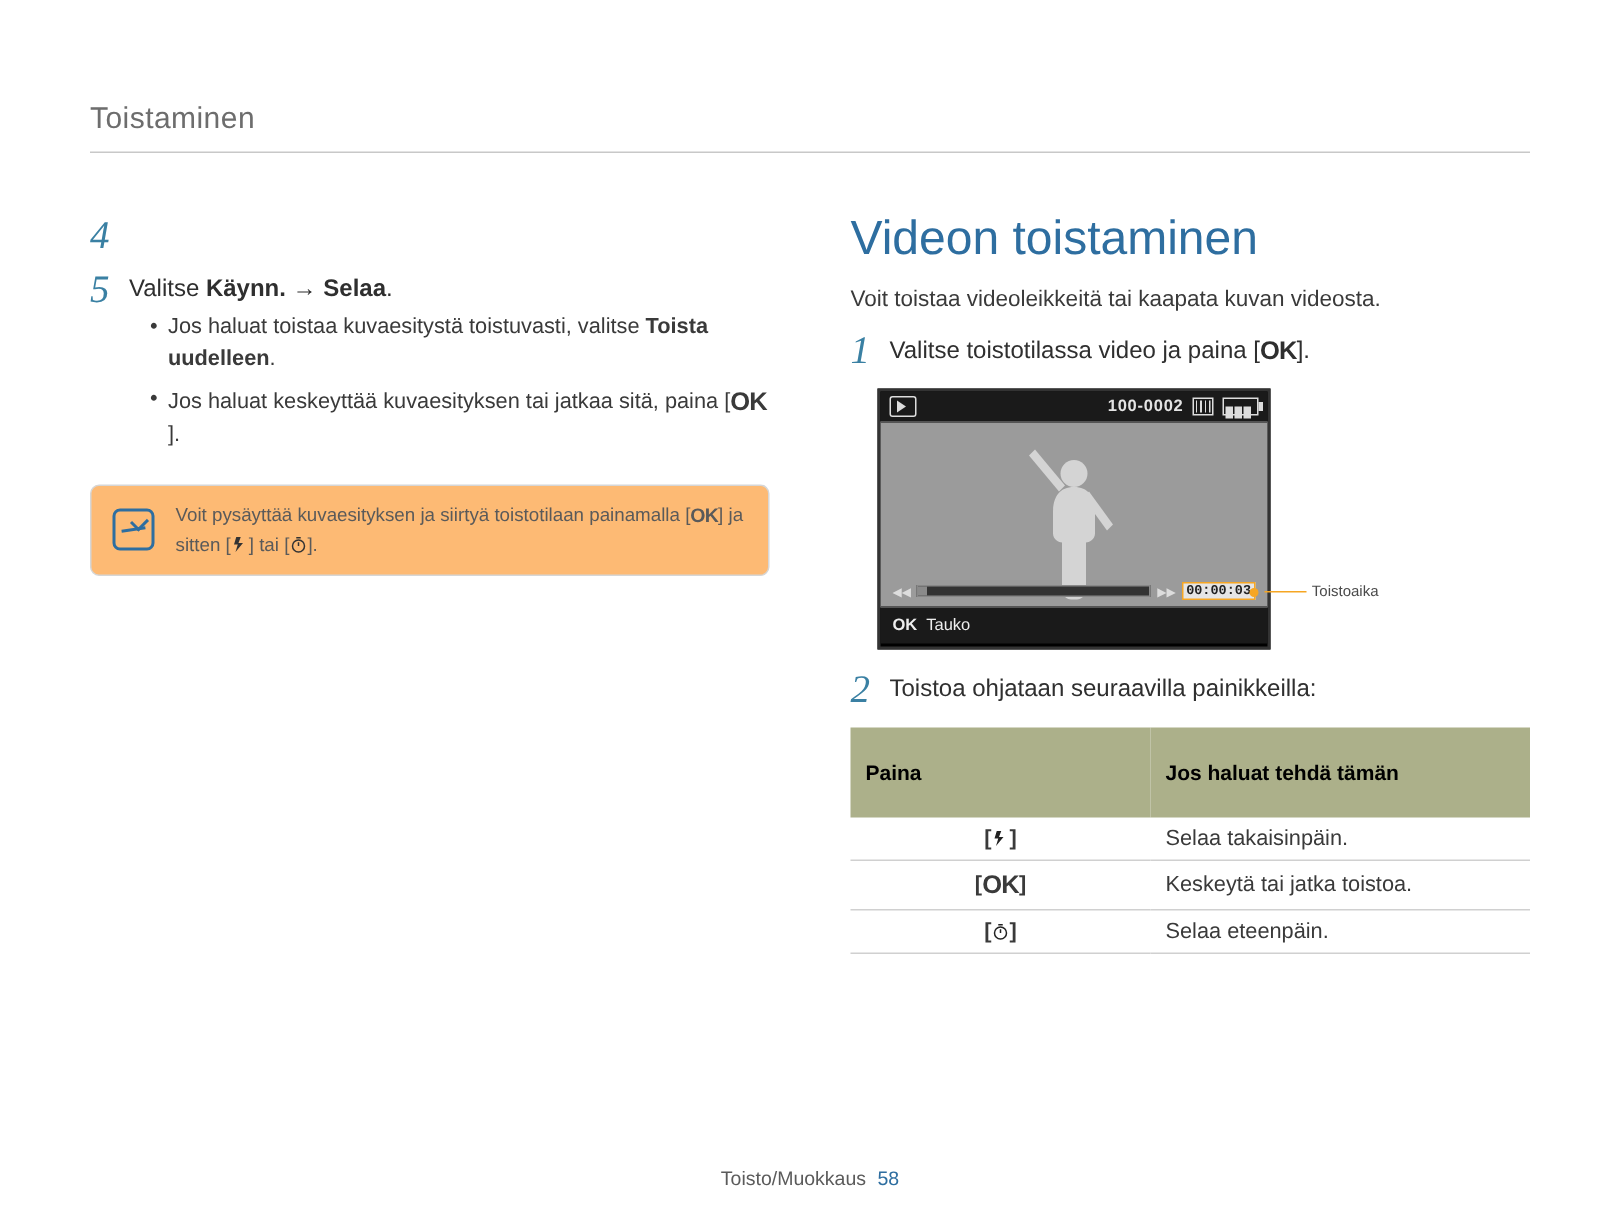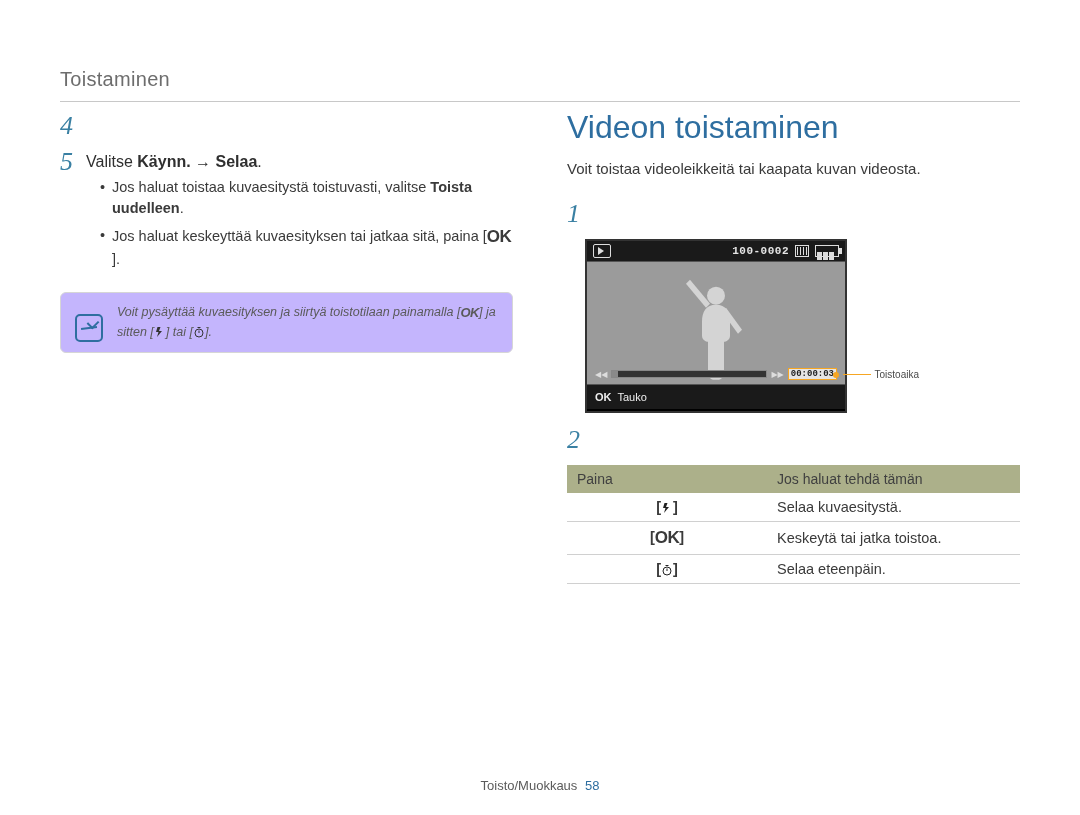--- a/index.html
+++ b/index.html
@@ -18,21 +18,21 @@
     box-sizing: border-box;
     padding: 68px 60px 0 60px;
   }
   .header-title {
     font-size: 20px;
     font-weight: 300;
     color: #6d6d6d;
     letter-spacing: 0.3px;
     border-bottom: 1px solid #c8c8c8;
     padding-bottom: 10px;
-    margin-bottom: 13px;
+    margin-bottom: 44px;
   }
   .columns {
     display: flex;
     gap: 54px;
   }
   .col {
     width: 454px;
   }
   .step {
     display: flex;
@@ -72,25 +72,24 @@
     position: absolute;
     left: 0;
     top: 0;
     color: #3a3a3a;
   }
   .bold { font-weight: 700; }
   .note-box {
     margin-top: 16px;
     border: 1px solid #d6d6d6;
     border-radius: 6px;
-    background: #c4b5fd;
-    display: flex;
-    align-items: flex-end;
+    background: #fdba74;
+    display: flex;
+    align-items: center;
     padding: 10px 14px;
-    font-style: italic;
   }
   .note-icon {
     flex: 0 0 24px;
     height: 24px;
     border: 2px solid #2e6ea0;
     border-radius: 5px;
     position: relative;
     margin-right: 14px;
   }
   .note-icon::before {
@@ -138,21 +137,21 @@
   .bracket { font-weight: 700; }
   .section-title {
     font-size: 32px;
     font-weight: 400;
     color: #2e6ea0;
     margin: -6px 0 14px 0;
   }
   .lead {
     font-size: 15px;
     color: #3a3a3a;
-    margin-bottom: 26px;
+    margin-bottom: 15px;
   }
   
   .lcd-wrap {
     position: relative;
     width: 300px;
     height: 172px;
     margin: 6px 0 8px 18px;
   }
   .lcd {
     width: 258px;
@@ -168,21 +167,21 @@
     align-items: center;
     justify-content: space-between;
     padding: 0 6px;
   }
   .lcd-topright {
     display: flex;
     align-items: center;
     gap: 6px;
   }
   .seg {
-    font-family: Liberation Mono, monospace;
+    font-family: Liberation Sans, sans-serif;
     font-weight: 700;
     font-size: 11px;
     color: #e4e4e4;
     letter-spacing: 0.5px;
   }
   .batt {
     width: 22px; height: 10px;
     border: 1px solid #ddd;
     position: relative;
   }
@@ -291,25 +290,25 @@
     white-space: nowrap;
   }
   
   .btn-table {
     width: 100%;
     border-collapse: collapse;
     margin-top: 10px;
   }
   .btn-table th {
     background: #acb08a;
-    color: #404040;
-    font-weight: 400;
+    color: #000000;
+    font-weight: 700;
     font-size: 14px;
     text-align: left;
-    padding: 6px 10px;
+    padding: 22px 10px;
   }
   .btn-table td {
     border-bottom: 1px solid #d0d0d0;
     padding: 6px 10px;
     font-size: 14.5px;
     color: #3a3a3a;
     vertical-align: middle;
   }
   .btn-table td.cell-btn {
     text-align: center;
@@ -373,20 +372,23 @@
 
     </div>
 
     <div class="col">
 
       <div class="section-title">Videon toistaminen</div>
       <div class="lead">Voit toistaa videoleikkeitä tai kaapata kuvan videosta.</div>
 
       <div class="step">
         <div class="stepnum">1</div>
+        <div class="stepbody">
+          <span>Valitse toistotilassa video ja paina [</span><span class="inline-ok inline-ok-lg">OK</span><span>].</span>
+        </div>
       </div>
 
       <div class="lcd-wrap">
         <div class="lcd">
           <div class="lcd-top">
             <div class="play-icon"></div>
             <div class="lcd-topright">
               <span class="seg">100-0002</span>
               <span style="display:inline-block;width:12px;height:10px;border:1px solid #ddd;position:relative;">
                 <span style="position:absolute;left:1px;top:1px;right:1px;bottom:1px;background:repeating-linear-gradient(90deg,#ddd 0 1px,transparent 1px 3px);"></span>
@@ -419,39 +421,40 @@
         </div>
         <div class="callout">
           <div class="callout-dot"></div>
           <div class="callout-line"></div>
           <div class="callout-label">Toistoaika</div>
         </div>
       </div>
 
       <div class="step" style="margin-top:18px;">
         <div class="stepnum">2</div>
+        <div class="stepbody">Toistoa ohjataan seuraavilla painikkeilla:</div>
       </div>
 
       <table class="btn-table">
         <thead>
           <tr>
             <th>Paina</th>
             <th>Jos haluat tehdä tämän</th>
           </tr>
         </thead>
         <tbody>
           <tr>
             <td class="cell-btn">
               <span class="bracket">[</span><span class="inline-flash">
                   <svg viewBox="0 0 24 24" width="16" height="16">
                     <path d="M7 2 L13 2 L10 10 L16 10 L6 22 L9 12 L4 12 Z" fill="#222"></path>
                   </svg>
                 </span><span class="bracket">]</span>
             </td>
-            <td>Selaa kuvaesitystä.</td>
+            <td>Selaa takaisinpäin.</td>
           </tr>
           <tr>
             <td class="cell-btn">
               <span class="bracket">[</span><span class="inline-ok inline-ok-lg">OK</span><span class="bracket">]</span>
             </td>
             <td>Keskeytä tai jatka toistoa.</td>
           </tr>
           <tr>
             <td class="cell-btn">
               <span class="bracket">[</span><span class="inline-timer">

